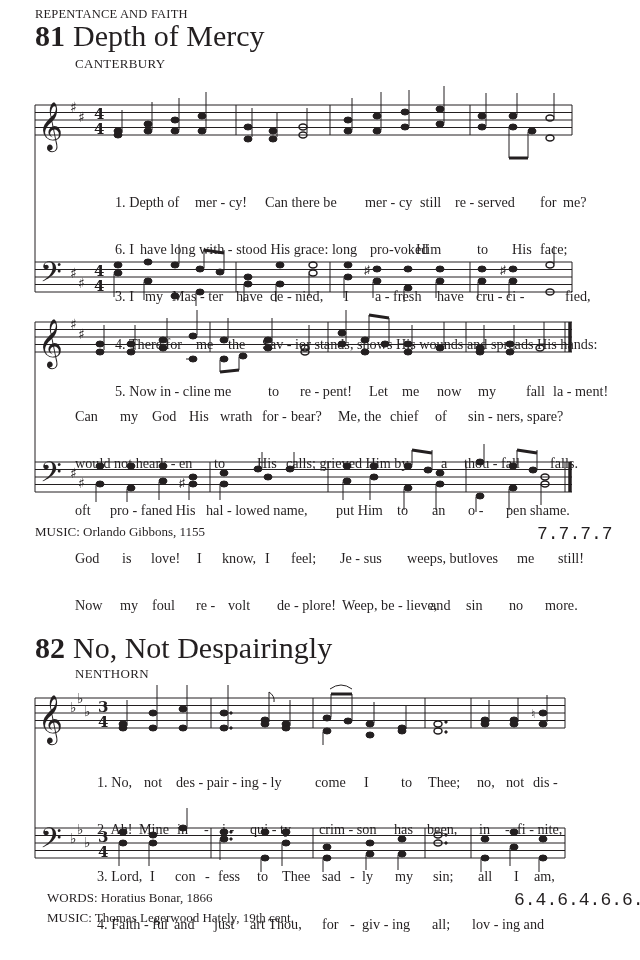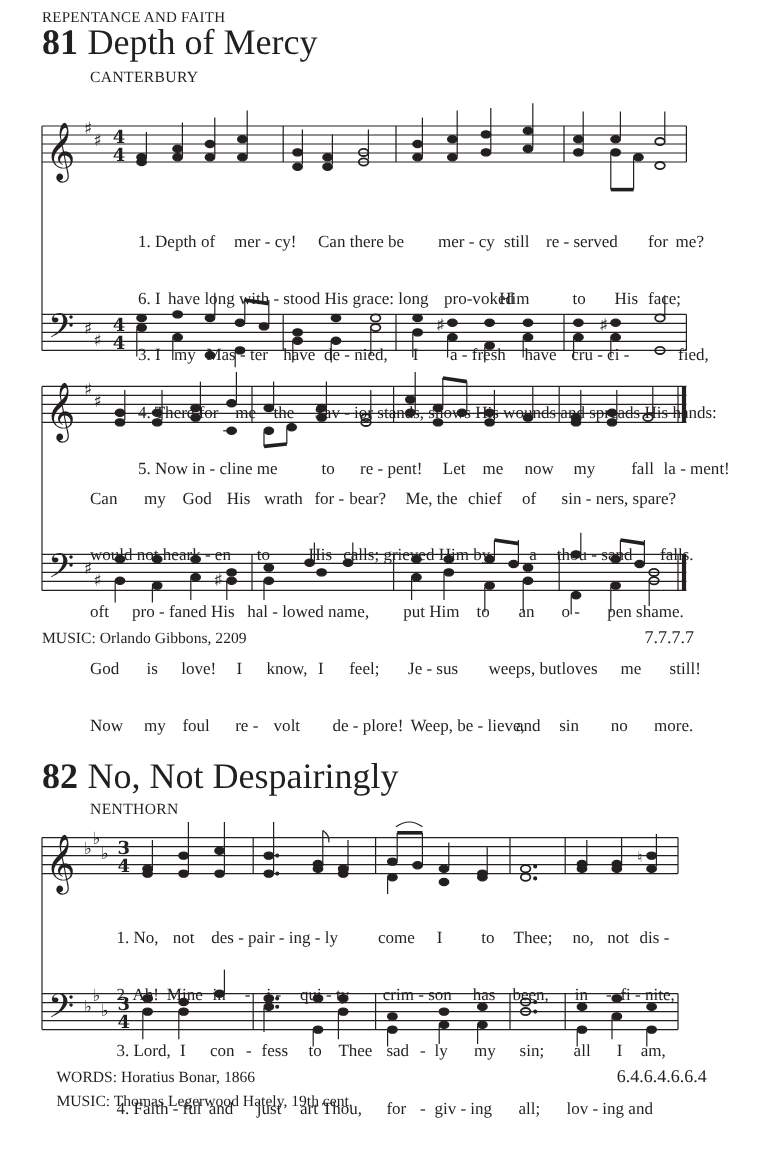--- a/index.html
+++ b/index.html
@@ -7,21 +7,21 @@
   .abs { position:absolute; }
   .section-label { left:35px; top:7px; font-size:12.5px; letter-spacing:0.2px; }
   .hymn-title { left:35px; font-size:30px; line-height:32px; white-space:nowrap; }
   .hymn-title .num { font-weight:bold; margin-right:8px; }
   .tune-name { font-size:13px; letter-spacing:0.3px; }
   svg.staff { position:absolute; left:0; overflow:visible; }
   .lyrics { position:absolute; left:0; font-size:14.2px; line-height:15.8px; white-space:pre; }
   .lyric-line { position:relative; height:15.8px; }
   .syl { position:absolute; top:0; white-space:nowrap; }
   .credit { font-size:13px; line-height:20px; }
-  .meter { font-size:15px; }
+  .meter { font-size:18px;font-family:Liberation Mono, monospace; }
 </style>
 </head>
 <body>
 
 <div class="abs section-label">REPENTANCE AND FAITH</div>
 
 <div class="abs hymn-title" style="top:20px;">
   <span class="num">81</span><span>Depth of Mercy</span>
 </div>
 <div class="abs tune-name" style="left:75px; top:56px;">CANTERBURY</div>
@@ -323,35 +323,35 @@
       <ellipse cx="545" cy="484" rx="4" ry="3" fill="none" stroke-width="1.5"></ellipse>
       <line x1="541" y1="485" x2="541" y2="505"></line>
   </g>
 </svg>
 
 <div class="lyrics" style="top:377px; width:640px;">
   <div class="lyric-line">
     <span class="syl" style="left:75px">Can</span><span class="syl" style="left:120px">my</span><span class="syl" style="left:152px">God</span><span class="syl" style="left:189px">His</span><span class="syl" style="left:220px">wrath</span><span class="syl" style="left:262px">for -</span><span class="syl" style="left:291px">bear?</span><span class="syl" style="left:338px">Me, the</span><span class="syl" style="left:390px">chief</span><span class="syl" style="left:435px">of</span><span class="syl" style="left:468px">sin - ners, spare?</span>
   </div>
   <div class="lyric-line">
-    <span class="syl" style="left:75px">would not heark - en</span><span class="syl" style="left:214px">to</span><span class="syl" style="left:257px">His</span><span class="syl" style="left:286px">calls; grieved Him by</span><span class="syl" style="left:441px">a</span><span class="syl" style="left:464px">thou - sand</span><span class="syl" style="left:550px">falls.</span>
+    <span class="syl" style="left:75px">would not heark - en</span><span class="syl" style="left:214px">to</span><span class="syl" style="left:257px">His</span><span class="syl" style="left:286px">calls; grieved Him by</span><span class="syl" style="left:441px">a</span><span class="syl" style="left:464px">thou - fall</span><span class="syl" style="left:550px">falls.</span>
   </div>
   <div class="lyric-line">
     <span class="syl" style="left:75px">oft</span><span class="syl" style="left:110px">pro - faned His</span><span class="syl" style="left:206px">hal - lowed name,</span><span class="syl" style="left:336px">put Him</span><span class="syl" style="left:397px">to</span><span class="syl" style="left:432px">an</span><span class="syl" style="left:468px">o -</span><span class="syl" style="left:506px">pen shame.</span>
   </div>
   <div class="lyric-line">
     <span class="syl" style="left:75px">God</span><span class="syl" style="left:122px">is</span><span class="syl" style="left:151px">love!</span><span class="syl" style="left:197px">I</span><span class="syl" style="left:222px">know,</span><span class="syl" style="left:265px">I</span><span class="syl" style="left:291px">feel;</span><span class="syl" style="left:340px">Je - sus</span><span class="syl" style="left:407px">weeps, but</span><span class="syl" style="left:468px">loves</span><span class="syl" style="left:517px">me</span><span class="syl" style="left:558px">still!</span>
   </div>
   <div class="lyric-line">
     <span class="syl" style="left:75px">Now</span><span class="syl" style="left:120px">my</span><span class="syl" style="left:152px">foul</span><span class="syl" style="left:196px">re -</span><span class="syl" style="left:228px">volt</span><span class="syl" style="left:277px">de - plore!</span><span class="syl" style="left:342px">Weep, be - lieve,</span><span class="syl" style="left:430px">and</span><span class="syl" style="left:466px">sin</span><span class="syl" style="left:509px">no</span><span class="syl" style="left:545px">more.</span>
   </div>
 </div>
 
 <div class="abs credit" style="left:35px; top:522px;">
-  <div>MUSIC: Orlando Gibbons, 2209</div>
+  <div>MUSIC: Orlando Gibbons, 1155</div>
 </div>
 <div class="abs meter" style="left:537px; top:524px;">7.7.7.7</div>
 
 <div class="abs hymn-title" style="top:632px;">
   <span class="num">82</span><span>No, Not Despairingly</span>
 </div>
 <div class="abs tune-name" style="left:75px; top:666px;">NENTHORN</div>
 
 <svg class="staff" width="640" height="200" style="top:680px;" viewBox="0 680 640 200">
   <g stroke="#231f20" stroke-width="1" fill="none">

